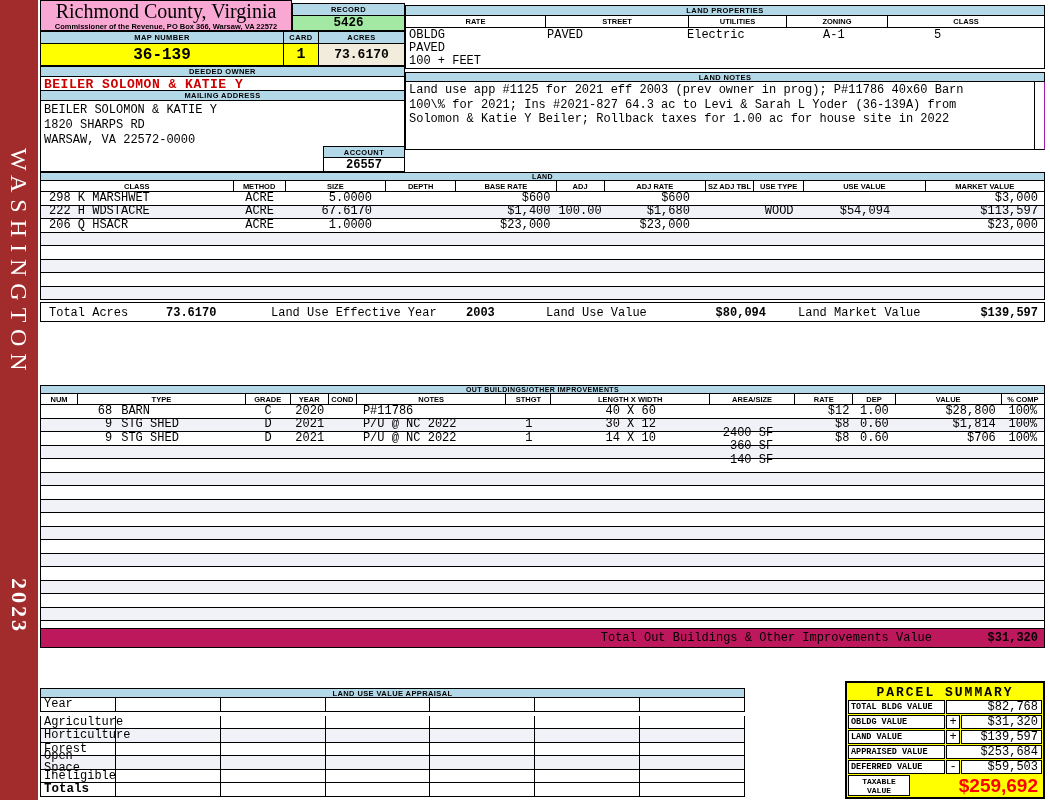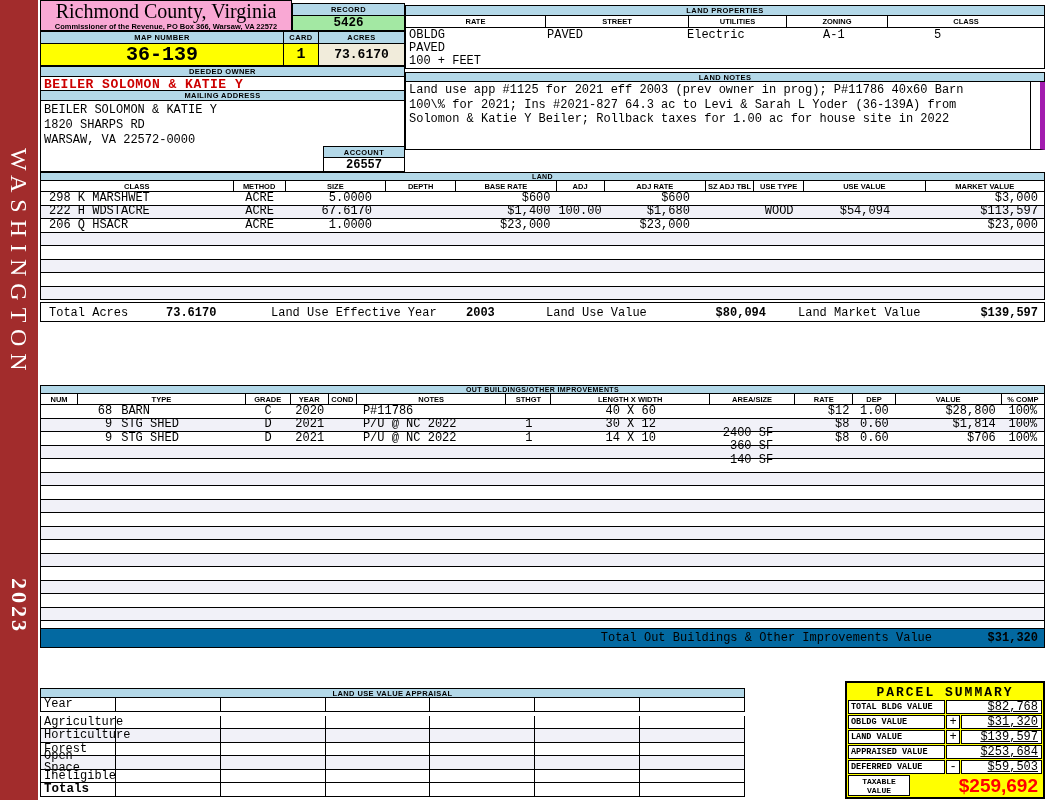--- a/index.html
+++ b/index.html
@@ -25,21 +25,21 @@
   #record-box{position:absolute;left:292px;top:3px;width:113px;}
   #record-header{height:13px;}
   #record-value{height:15px;border:1px solid #000;border-top:none;background:#A3E8A3;display:flex;align-items:center;justify-content:center;font:bold 12.5px "Liberation Mono",monospace;}
 
   
   #map-header-row{position:absolute;left:40px;top:31px;width:365px;height:13px;display:flex;}
   #map-header-row .bluebar{height:13px;border-right:none;}
   #map-header-row .bluebar:last-child{border-right:1px solid #000;}
   #map-value-row{position:absolute;left:40px;top:44px;width:365px;height:22px;display:flex;}
   .valcell{border:1px solid #000;border-top:none;border-right:none;display:flex;align-items:center;justify-content:center;font-family:"Liberation Mono",monospace;font-weight:bold;}
-  #map-number-value{width:243px;background:#FFFF00;font-size:20px;}
+  #map-number-value{width:243px;background:#FFFF00;font-size:16px;}
   #card-value{width:35px;background:#FFFF00;font-size:15px;}
   #acres-value{width:87px;background:#F1ECDB;font-size:13px;border-right:1px solid #000;}
 
   
   #land-props{position:absolute;left:405px;top:5px;width:640px;}
   #lp-bar{height:11px;}
   .lp-head{display:flex;height:12px;border-left:1px solid #000;border-right:1px solid #000;border-bottom:1px solid #000;background:#fff;}
   .lp-head>div{border-right:1px solid #000;display:flex;align-items:center;justify-content:center;font:bold 7.5px "Liberation Sans",sans-serif;}
   .lp-head>div:last-child{border-right:none;}
   .lpc1{width:140px;}.lpc2{width:143px;}.lpc3{width:98px;}.lpc4{width:101px;}.lpc5{width:156px;}
@@ -51,21 +51,21 @@
   #deeded-owner-value{position:absolute;left:40px;top:77px;width:365px;height:13px;border-left:1px solid #000;border-right:1px solid #000;background:#fff;color:#CC0000;font:bold 13px "Liberation Mono",monospace;padding-left:3px;letter-spacing:.5px;}
   #mailing-header{position:absolute;left:40px;top:90px;width:365px;height:11px;}
   #mailing-box{position:absolute;left:40px;top:101px;width:365px;height:71px;border:1px solid #000;border-top:none;background:#fff;font:12px "Liberation Mono",monospace;line-height:15px;padding:2px 0 0 3px;}
   #account-box{position:absolute;left:323px;top:146px;width:82px;}
   #account-header{height:12px;}
   #account-value{height:14px;border:1px solid #000;border-top:none;background:#fff;display:flex;align-items:center;justify-content:center;font:bold 12px "Liberation Mono",monospace;}
 
   
   #land-notes{position:absolute;left:405px;top:72px;width:640px;}
   #notes-bar{height:10px;}
-  #notes-body{position:relative;height:68px;border-left:1px solid #000;border-right:5px solid #a21caf;border-bottom:1px solid #000;background:#fff;font:12px "Liberation Mono",monospace;line-height:14.6px;padding:1px 14px 0 3px;}
+  #notes-body{position:relative;height:68px;border-left:1px solid #000;border-right:1px solid #a21caf;border-bottom:1px solid #000;background:#fff;font:12px "Liberation Mono",monospace;line-height:14.6px;padding:1px 14px 0 3px;}
   #notes-scrollbar{position:absolute;right:0;top:0;bottom:0;width:10px;border-left:1px solid #000;background:#fff;}
 
   
   .tbar{height:9px;font-size:7px;}
   .thead{display:flex;height:11px;background:#fff;border-left:1px solid #000;border-right:1px solid #000;border-bottom:1px solid #000;}
   .thead>div{border-right:1px solid #000;display:flex;align-items:center;justify-content:center;font:bold 7.5px "Liberation Sans",sans-serif;white-space:nowrap;overflow:hidden;}
   .thead>div:last-child{border-right:none;}
   .trow{display:flex;align-items:center;height:13.5px;border-left:1px solid #000;border-right:1px solid #000;border-bottom:1px solid #000;background:#fff;font:12px "Liberation Mono",monospace;line-height:13px;}
   .trow.alt{background:#F1F1F8;}
   .trow>div{white-space:nowrap;overflow:visible;}
@@ -80,41 +80,41 @@
 
   #land-totals{position:absolute;left:40px;top:302px;width:1005px;height:20px;border:1px solid #000;background:#fff;font:12px "Liberation Mono",monospace;}
   #land-totals span{position:absolute;top:3px;white-space:nowrap;}
 
   
   .oc1{width:3.7%;}.oc2{width:16.7%;}.oc3{width:4.5%;}.oc4{width:3.8%;}.oc5{width:2.8%;}.oc6{width:14.9%;}.oc7{width:4.5%;}
   .oc8{width:15.8%;}.oc9{width:8.5%;}.oc10{width:5.8%;}.oc11{width:4.2%;}.oc12{width:10.6%;}.oc13{width:4.2%;}
   .od1{width:7.5%;}.od2{width:12.9%;}
   #ob-table{position:absolute;left:40px;top:385px;width:1005px;}
   #ob-filler{height:10px;border-left:1px solid #000;border-right:1px solid #000;background:#fff;}
-  #ob-totals{position:absolute;left:40px;top:628px;width:1005px;height:20px;border:1px solid #000;background:#0369a1;display:flex;align-items:center;justify-content:flex-end;font:12px "Liberation Mono",monospace;}
+  #ob-totals{position:absolute;left:40px;top:628px;width:1005px;height:20px;border:1px solid #000;background:#be185d;display:flex;align-items:center;justify-content:flex-end;font:12px "Liberation Mono",monospace;}
   #ob-total-value{width:112px;text-align:right;padding-right:6px;font-weight:bold;}
 
   
   #appraisal{position:absolute;left:40px;top:688px;width:705px;}
   #appraisal-bar{height:10px;}
   .arow{display:flex;height:13.5px;border-left:1px solid #000;background:#fff;font:12px "Liberation Mono",monospace;line-height:12px;}
   .arow>div{border-right:1px solid #000;border-bottom:1px solid #000;height:100%;}
   .arow .albl{width:75px;padding-left:3px;display:flex;align-items:center;}
   .arow .acell{width:105px;}
   .arow.alt{background:#F1F1F8;}
   .agap{height:4px;}
   .arow.totals{font-weight:bold;font-size:12.5px;}
 
   
   #summary{position:absolute;left:845px;top:681px;width:200px;background:#FFFF00;border:2px solid #000;padding:1px;}
   #summary-title{height:16px;display:flex;align-items:center;justify-content:center;font:bold 13px "Liberation Mono",monospace;letter-spacing:2px;}
   .srow{display:flex;height:14px;margin-bottom:1px;}
   .slabel{width:97px;background:#fff;border:1px solid #000;font:bold 8.5px "Liberation Mono",monospace;display:flex;align-items:center;padding-left:2px;white-space:nowrap;}
   .ssign{width:14px;background:#fff;border:1px solid #000;margin-left:1px;display:flex;align-items:center;justify-content:center;font:12px "Liberation Mono",monospace;}
-  .sval{flex:1;background:#fff;border:1px solid #000;margin-left:1px;display:flex;align-items:center;justify-content:flex-end;padding-right:3px;font:12px "Liberation Mono",monospace;text-decoration:underline;}
+  .sval{flex:1;background:#fff;border:1px solid #000;margin-left:1px;display:flex;align-items:center;justify-content:flex-end;padding-right:3px;font:12px "Liberation Mono",monospace;}
   .taxrow{display:flex;height:21px;margin-top:1px;}
   .taxlabel{width:62px;background:#fff;border:1px solid #000;font:bold 8px "Liberation Mono",monospace;line-height:9px;display:flex;align-items:center;justify-content:center;text-align:center;white-space:pre-line;}
   .taxval{flex:1;display:flex;align-items:center;justify-content:flex-end;padding-right:4px;font:bold 19px "Liberation Sans",sans-serif;color:#FF0000;}
 </style>
 </head>
 <body>
 
 <div id="sidebar">
   <div id="state-label" class="vert">WASHINGTON</div>
   <div id="year-label" class="vert">2023</div>

